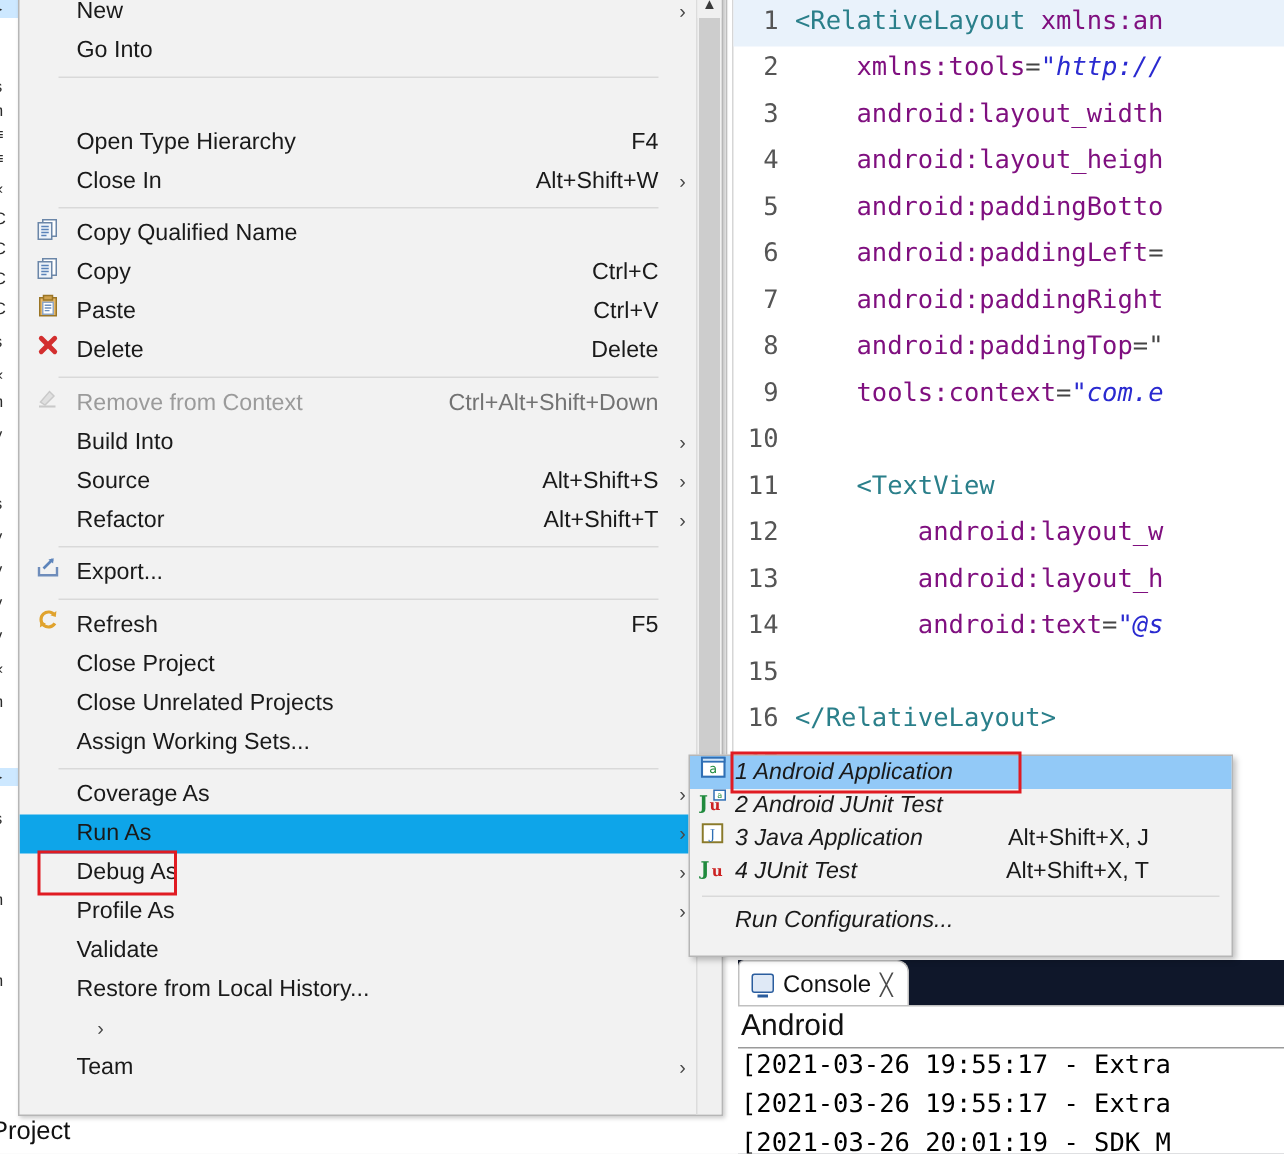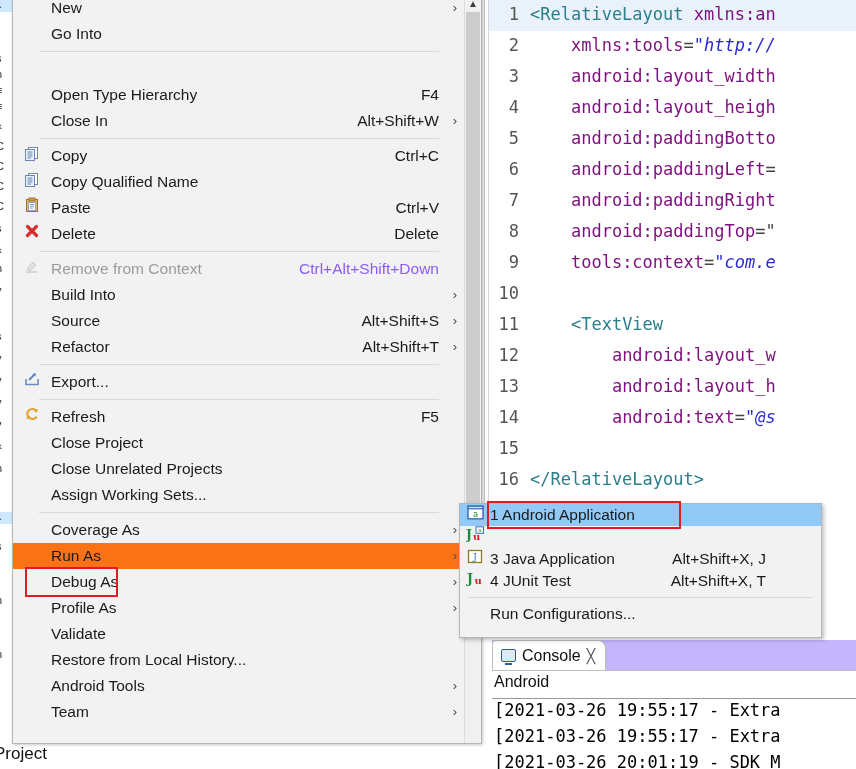--- a/index.html
+++ b/index.html
@@ -64,40 +64,40 @@
   .tabchip{
     position:absolute;top:2px;height:24px;border:1px solid #b5c5d6;border-radius:4px;
     background:#f4f7fb;color:#9fb0c0;font-size:15px;line-height:24px;padding:0 6px;white-space:nowrap;
   }
   .tabchip .ticon{
     display:inline-block;width:12px;height:11px;border:1px solid #9fb0c0;background:#e8eef5;
     margin-right:5px;vertical-align:-1px;border-radius:2px;
   }
 
   #console{
-    position:absolute;left:492px;top:640px;width:364px;height:129px;background:#c4b5fd;
+    position:absolute;left:492px;top:640px;width:364px;height:129px;background:#0f172a;
   }
   .con-tab{
     position:absolute;left:0;top:0;height:30px;padding:0 10px 0 8px;
     background:#ffffff;border:1px solid #c0c0c0;border-bottom:none;
     border-top-left-radius:4px;border-top-right-radius:8px;
     line-height:30px;font-size:16px;color:#111;white-space:nowrap;
   }
   .con-mon{
     display:inline-block;width:13px;height:11px;border:1.6px solid #2a5d9e;background:#dfe9f6;
     border-radius:2px;margin-right:6px;vertical-align:-1px;position:relative;
   }
   .con-mon:after{content:"";position:absolute;left:3px;bottom:-4px;width:7px;height:2px;background:#2a5d9e;}
   .con-x{color:#4b4b4b;margin-left:6px;font-size:14px;}
   .con-body{
     position:absolute;left:0;top:30px;width:364px;height:99px;
     border-top:1px solid #c0c0c0;background:#ffffff;
   }
   .con-android{
-    position:absolute;left:2px;top:2px;font-size:16px;color:#111;
+    position:absolute;left:2px;top:2px;font-size:20px;color:#111;
   }
   .con-sep{position:absolute;left:0;top:27px;width:364px;height:1px;background:#9a9a9a;}
   .con-lines{
     position:absolute;left:2px;top:26px;width:360px;
     font-family:"DejaVu Sans Mono","Liberation Mono",monospace;
     font-size:17px;line-height:26px;white-space:pre;color:#000;
   }
 
   
   #ctxmenu{
@@ -108,25 +108,25 @@
   }
   .mi{
     position:relative;height:26px;line-height:26px;
     display:flex;align-items:center;font-size:15.5px;color:#1a1a1a;
     padding-left:0;user-select:none;
   }
   .mi.dis{color:#9b9b9b;}
   .mi .ic{width:38px;flex:0 0 38px;display:flex;align-items:center;justify-content:center;height:26px;}
   .mi .lbl{flex:1 1 auto;white-space:nowrap;}
   .mi .acc{flex:0 0 auto;white-space:nowrap;color:#1a1a1a;padding-right:6px;}
-  .mi.dis .acc{color:#8b5cf6;margin-left:28px;}
+  .mi.dis .acc{color:#737373;margin-left:28px;}
   .mi .arw{flex:0 0 auto;width:20px;text-align:center;font-size:13px;color:#4a4a4a;}
   .mi .arw.empty{visibility:hidden;}
   .msep{height:1px;background:#d9d9d9;margin:4px 26px 4px 26px;}
-  .mi.hl{background:#f97316;}
+  .mi.hl{background:#0ea5e9;}
 
   .hlbox{
     position:absolute;border:2.5px solid #e01b22;box-sizing:border-box;pointer-events:none;
   }
 
   
   .m-scroll{
     position:absolute;right:0;top:0;width:16px;height:100%;background:#f0f0f0;border-left:1px solid #dcdcdc;
   }
   .m-up{
@@ -139,21 +139,21 @@
   #submenu{
     position:absolute;left:459px;top:503px;width:361px;height:133px;
     background:#f2f2f2;border:1px solid #b6b6b6;
     box-shadow:2px 2px 4px rgba(0,0,0,.25);
   }
   .si{
     position:relative;height:22px;line-height:22px;display:flex;align-items:center;
     font-size:15.5px;color:#1a1a1a;
   }
   .si .sic{width:30px;flex:0 0 30px;display:flex;align-items:center;justify-content:center;height:22px;}
-  .si .slbl{flex:1 1 auto;white-space:nowrap;}
+  .si .slbl{flex:1 1 auto;white-space:nowrap;font-style:italic;}
   .si .sacc{flex:0 0 auto;white-space:nowrap;padding-right:55px;}
   .si.hl{background:#92c9f7;}
   .ssep{height:1px;background:#d9d9d9;margin:5px 8px 5px 8px;}
 
   
   .ico{display:inline-block;position:relative;}
 </style>
 </head>
 <body>
 
@@ -263,39 +263,39 @@
               <rect x="4.5" y="2.5" width="9" height="11" fill="#ffffff" stroke="#6b86a8"></rect>
               <rect x="1.5" y="4.5" width="9" height="11" fill="#eef3f9" stroke="#6b86a8"></rect>
               <g stroke="#5a82b8" stroke-width="1">
                 <line x1="3.5" y1="7" x2="8.5" y2="7"></line>
                 <line x1="3.5" y1="9" x2="8.5" y2="9"></line>
                 <line x1="3.5" y1="11" x2="8.5" y2="11"></line>
                 <line x1="3.5" y1="13" x2="7" y2="13"></line>
               </g>
             </svg></span>
         </span>
-        <span class="lbl">Copy</span>
-        <span class="acc">Ctrl+C</span>
+        <span class="lbl">Copy Qualified Name</span>
+        <span class="acc"></span>
         <span class="arw empty">›</span>
       </div>
       <div class="mi">
         <span class="ic">
           <span class="ico"><svg width="16" height="16" viewBox="0 0 16 16">
               <rect x="4.5" y="2.5" width="9" height="11" fill="#ffffff" stroke="#6b86a8"></rect>
               <rect x="1.5" y="4.5" width="9" height="11" fill="#eef3f9" stroke="#6b86a8"></rect>
               <g stroke="#5a82b8" stroke-width="1">
                 <line x1="3.5" y1="7" x2="8.5" y2="7"></line>
                 <line x1="3.5" y1="9" x2="8.5" y2="9"></line>
                 <line x1="3.5" y1="11" x2="8.5" y2="11"></line>
                 <line x1="3.5" y1="13" x2="7" y2="13"></line>
               </g>
             </svg></span>
         </span>
-        <span class="lbl">Copy Qualified Name</span>
-        <span class="acc"></span>
+        <span class="lbl">Copy</span>
+        <span class="acc">Ctrl+C</span>
         <span class="arw empty">›</span>
       </div>
       <div class="mi">
         <span class="ic">
           <span class="ico"><svg width="16" height="16" viewBox="0 0 16 16">
               <rect x="2.5" y="2.5" width="11" height="12" fill="#e8b96a" stroke="#9a7526"></rect>
               <rect x="5" y="1" width="6" height="3" fill="#cfa24e" stroke="#9a7526"></rect>
               <rect x="4.5" y="5.5" width="7" height="8" fill="#ffffff" stroke="#8fa6c4"></rect>
               <g stroke="#6e90bd" stroke-width="0.9">
                 <line x1="5.8" y1="7.5" x2="10.2" y2="7.5"></line>
@@ -427,21 +427,20 @@
         <span class="arw empty">›</span>
       </div>
       <div class="mi">
         <span class="ic"></span>
         <span class="lbl">Restore from Local History...</span>
         <span class="acc"></span>
         <span class="arw empty">›</span>
       </div>
       <div class="mi">
         <span class="ic"></span>
-        <span class="lbl">Android Tools</span>
         <span class="acc"></span>
         <span class="arw">›</span>
       </div>
       <div class="mi">
         <span class="ic"></span>
         <span class="lbl">Team</span>
         <span class="acc"></span>
         <span class="arw">›</span>
       </div>
     </div>
@@ -468,20 +467,21 @@
       </div>
       <div class="si">
         <span class="sic">
           <span class="ico"><svg width="19" height="16" viewBox="0 0 19 16">
               <text x="0" y="13" font-size="12.5" fill="#1f8a3d" font-family="DejaVu Serif, serif" font-weight="bold">J</text>
               <text x="7" y="14" font-size="10" fill="#cc2222" font-family="DejaVu Serif, serif" font-weight="bold">u</text>
               <rect x="10" y="0.8" width="7.5" height="6.5" fill="#ffffff" stroke="#2f6fb5" stroke-width="1"></rect>
               <text x="13.8" y="6.3" font-size="5.4" text-anchor="middle" fill="#1f8a3d" font-family="DejaVu Sans, sans-serif">a</text>
             </svg></span>
         </span>
+        <span class="slbl">2 Android JUnit Test</span>
         <span class="sacc"></span>
       </div>
       <div class="si">
         <span class="sic">
           <span class="ico"><svg width="16" height="15" viewBox="0 0 16 15">
               <rect x="1.5" y="1.5" width="13" height="12" fill="#ffffff" stroke="#8a7a2a" stroke-width="1.3"></rect>
               <text x="8" y="11" font-size="9" text-anchor="middle" fill="#2f6fb5" font-family="DejaVu Serif, serif">J</text>
             </svg></span>
         </span>
         <span class="slbl">3 Java Application</span>

